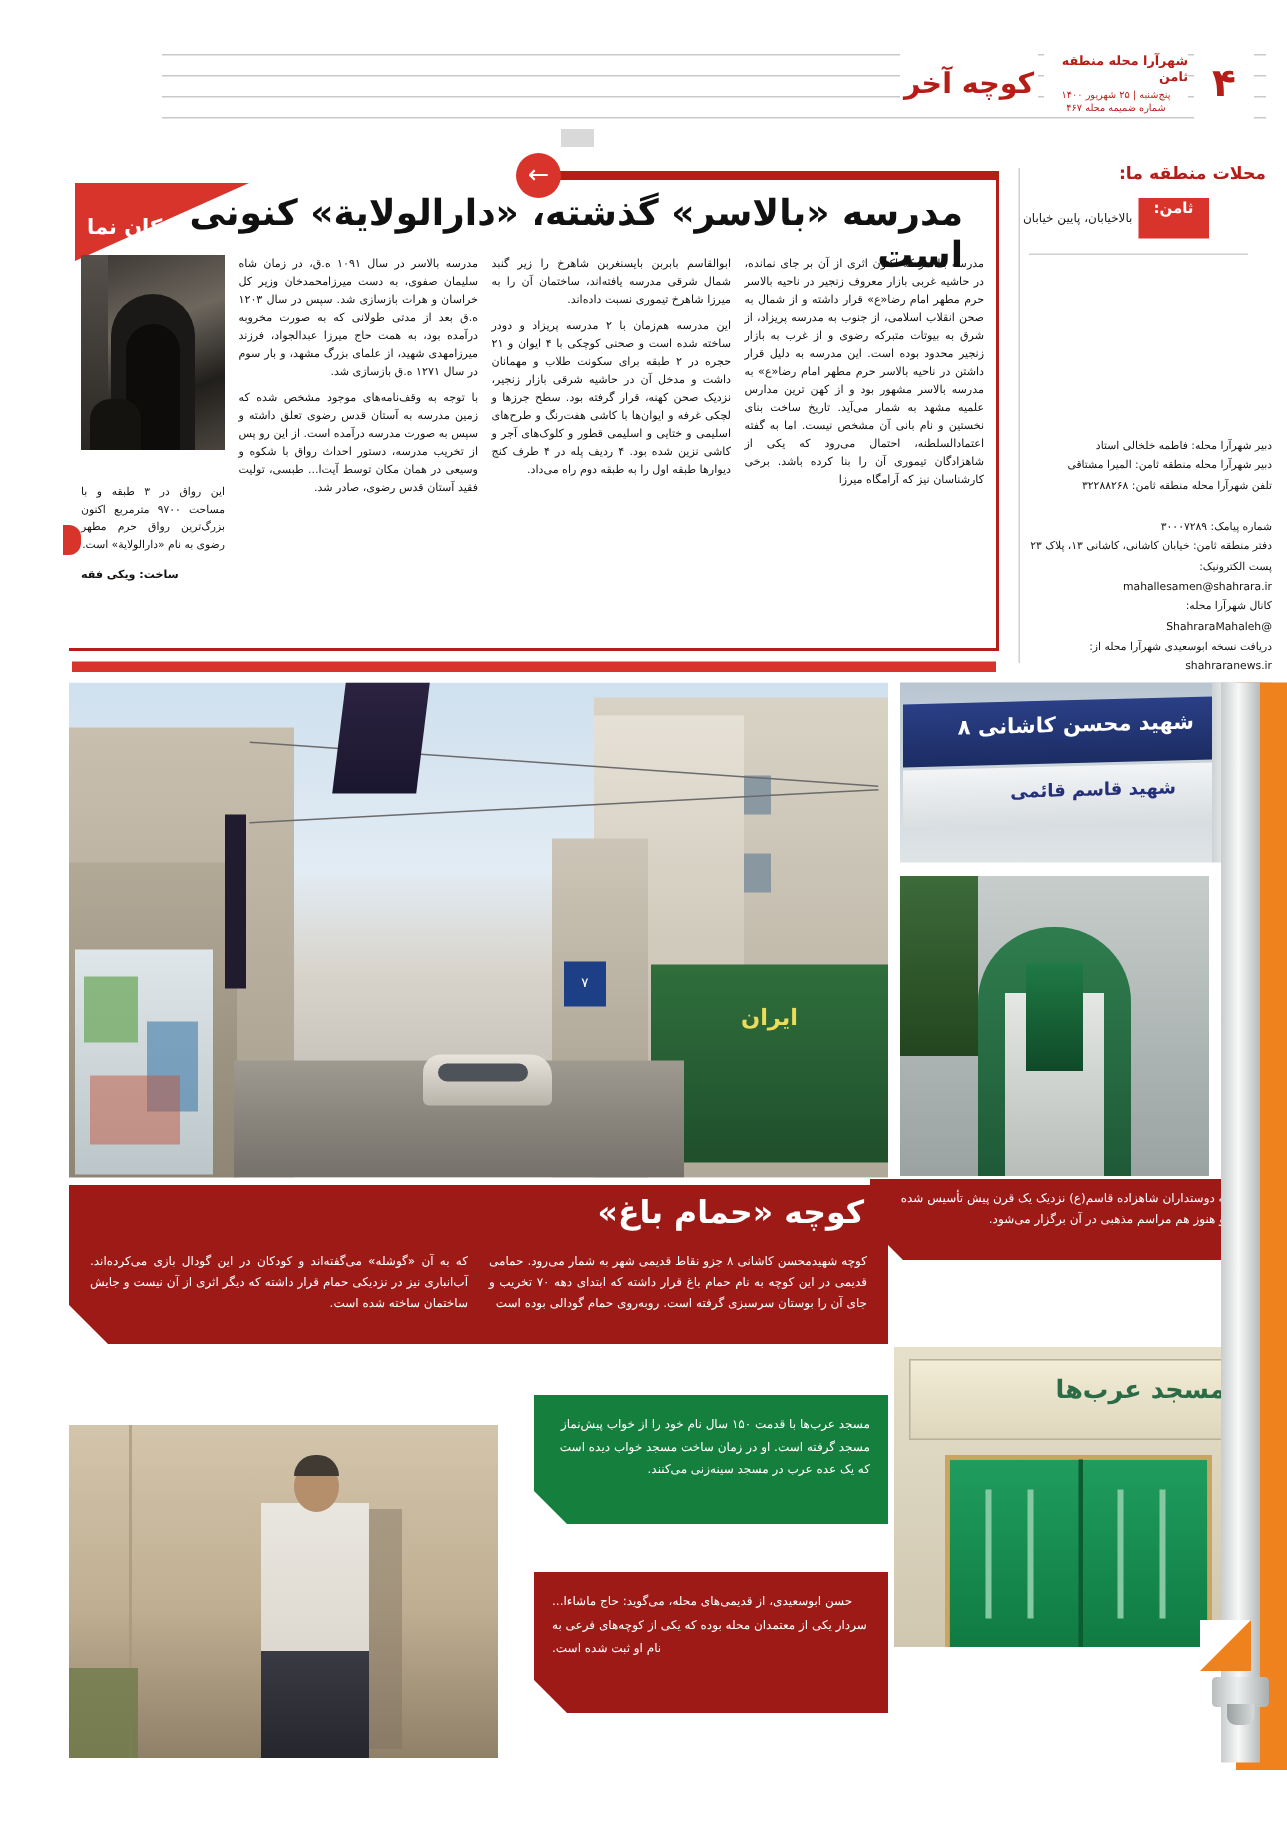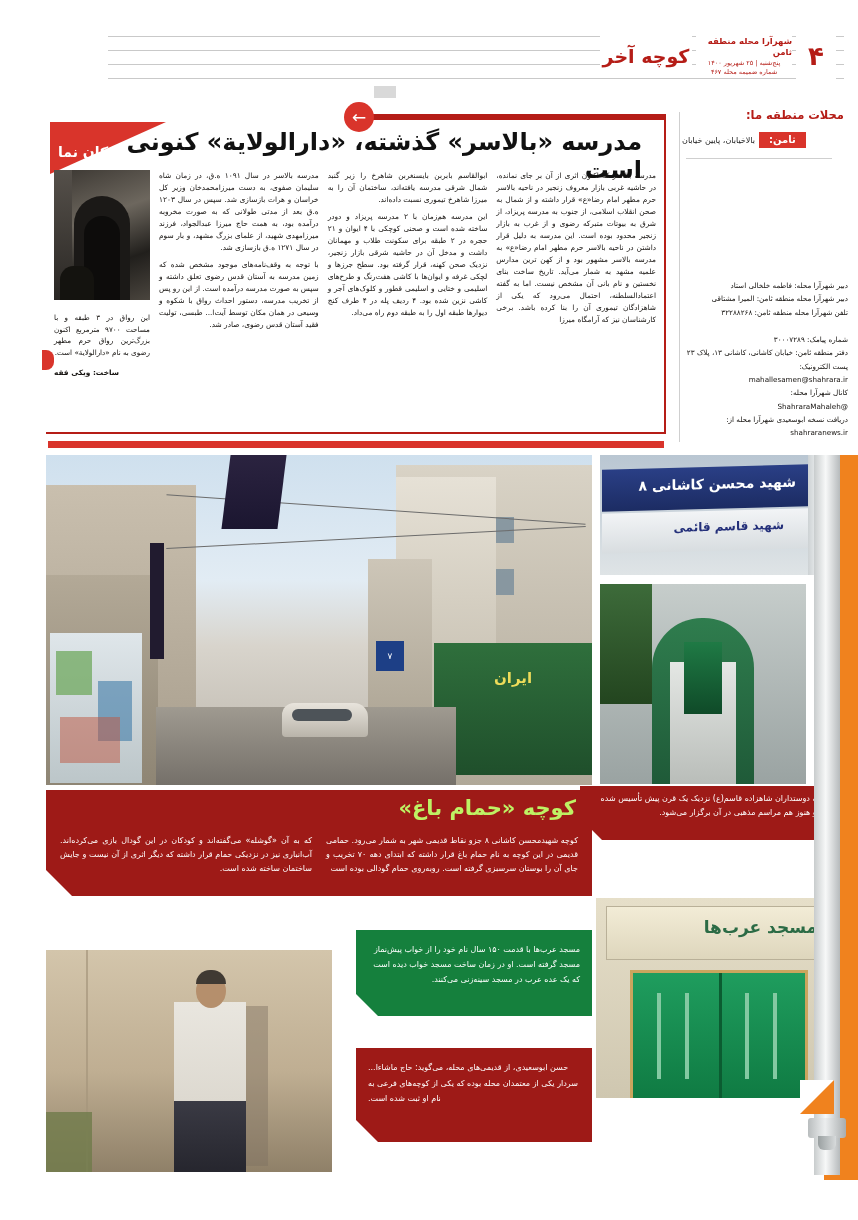--- a/index.html
+++ b/index.html
@@ -52,36 +52,36 @@
   .oldphoto{width:96px;height:130px;position:relative;overflow:hidden;
       background:linear-gradient(160deg,#3a3631,#6d675e 38%,#211f1c 70%,#4a453e);}
   .oldphoto .arch{position:absolute;left:20px;top:26px;width:56px;height:104px;
       border-radius:28px 28px 0 0;background:#1b1917;}
   .oldphoto .arch2{position:absolute;left:30px;top:46px;width:36px;height:84px;
       border-radius:18px 18px 0 0;background:#0d0c0b;}
   .oldphoto .bush{position:absolute;left:6px;bottom:0;width:34px;height:34px;
       background:#14130f;border-radius:40% 40% 0 0;}
   .oldphoto .strip{position:absolute;left:0;top:0;width:18px;height:130px;
       background:linear-gradient(180deg,#55504a,#2a2724);}
-  .cap-note{margin-top:12px;font-size:7.2px;line-height:1.6;color:#15120f;
+  .cap-note{margin-top:22px;font-size:7.2px;line-height:1.6;color:#15120f;
       text-align:justify;direction:rtl;}
   .source{margin-top:10px;font-size:7.4px;font-weight:bold;color:#15120f;
       text-align:left;direction:rtl;}
   .art-redsq{position:absolute;left:-4px;top:250px;width:12px;height:20px;
       background:#d9342b;border-radius:0 8px 8px 0;}
   .art-bottombar{position:absolute;left:2px;right:2px;bottom:-2px;height:7px;background:#d9342b;}
 
   
   .sidebar{position:absolute;right:10px;top:108px;width:166px;text-align:right;direction:rtl;}
   .sb-title{color:#b51d17;font-size:11.5px;font-weight:bold;margin-bottom:10px;
       padding-right:4px;}
   .sb-row{display:flex;align-items:center;justify-content:flex-end;gap:4px;
       margin-bottom:8px;}
   .sb-chip{background:#d9342b;color:#fff;font-size:10px;font-weight:bold;
-      padding:2px 10px 3px 10px;}
+      padding:2px 10px 14px 10px;}
   .sb-chiptext{font-size:8px;color:#1a1a1a;}
   .sb-divider{height:1px;background:#cfcfcf;margin:10px 16px 0 4px;}
   .sb-contact{margin-top:120px;font-size:7.2px;line-height:1.85;color:#15120f;}
   .sb-contact .blk{margin-bottom:14px;}
   .sb-vline{position:absolute;right:178px;top:112px;width:1px;height:330px;background:#cfcfcf;}
 
   
   .mainphoto{position:absolute;left:46px;top:455px;width:546px;height:330px;overflow:hidden;}
   .mp-sky{position:absolute;inset:0;background:linear-gradient(180deg,#cfe0ee 0%,#e2ecf4 38%,#d8d4cc 58%,#b9b3a8 100%);}
   .mp-bldgL{position:absolute;left:0;top:30px;width:150px;height:300px;
@@ -117,21 +117,21 @@
       background:linear-gradient(180deg,#2b2340,#1b1630);transform:skewX(-7deg);}
   .mp-flag2{position:absolute;left:104px;top:88px;width:14px;height:116px;background:#211b2f;}
   .mp-wire{position:absolute;left:120px;top:54px;width:420px;height:1px;
       background:#6b6b6b;transform:rotate(4deg);}
   .mp-wire2{position:absolute;left:120px;top:82px;width:420px;height:1px;
       background:#6b6b6b;transform:rotate(-3deg);}
 
   
   .band{position:absolute;left:46px;top:790px;width:546px;height:106px;
       background:#9e1a17;clip-path:polygon(0 0,100% 0,100% 100%,26px 100%,0 calc(100% - 26px));}
-  .band-title{position:absolute;right:16px;top:6px;color:#bef264;font-size:21px;
+  .band-title{position:absolute;right:16px;top:6px;color:#ffffff;font-size:21px;
       font-weight:bold;direction:rtl;}
   .band-cols{position:absolute;right:14px;left:14px;top:44px;display:flex;gap:14px;
       direction:rtl;}
   .band-cols .bc{flex:1;color:#fff;font-size:8px;line-height:1.75;text-align:justify;
       direction:rtl;}
 
   
   .signphoto{position:absolute;left:600px;top:455px;width:248px;height:120px;overflow:hidden;
       background:linear-gradient(180deg,#b9c6d2,#dfe4e6);}
   .sp-blue{position:absolute;left:2px;top:12px;width:206px;height:42px;

